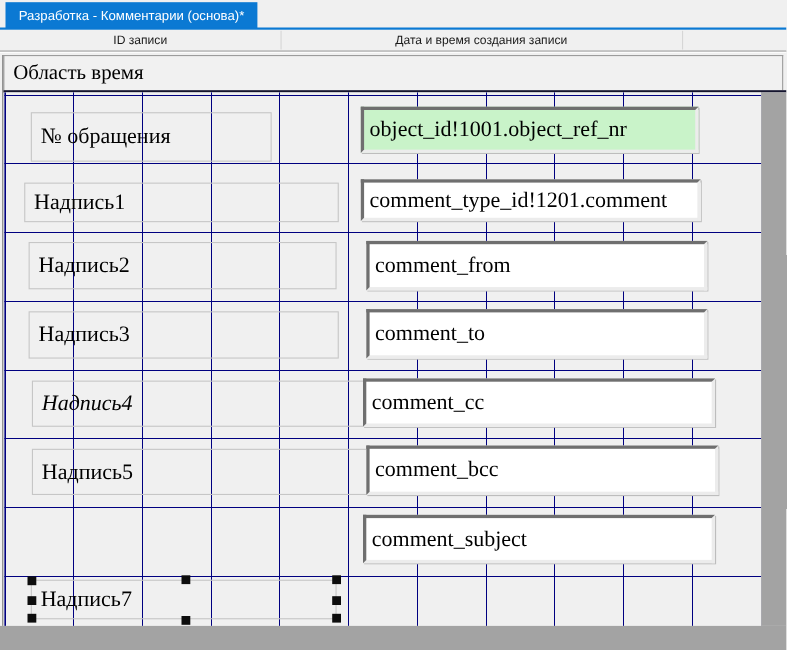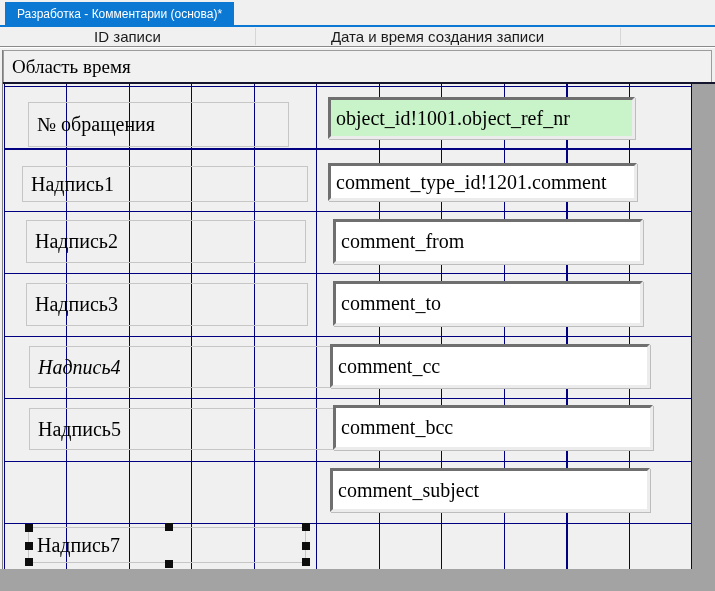--- a/index.html
+++ b/index.html
@@ -12,21 +12,21 @@
     position:absolute; left:5px; top:2px; height:23px; padding:12px 12px;
     background:#0b79d3; color:#ffffff; font-size:12px;
     display:flex; align-items:center; white-space:nowrap;
   }
   .tab-underline { position:absolute; left:0; top:25px; width:715px; height:2px; background:#0b79d3; }
 
   
   .colheader { position:absolute; left:0; top:27px; width:715px; height:19px; }
   .colcell {
     position:absolute; top:0; height:19px; display:flex; align-items:center; justify-content:center;
-    font-size:15px; color:#1a1a1a; white-space:nowrap;
+    font-size:11px; color:#1a1a1a; white-space:nowrap;
   }
   .colsep { position:absolute; top:1px; width:1px; height:17px; background:#d6d6d6; }
   .groove-dark  { position:absolute; left:0; top:46px; width:715px; height:1px; background:#8a8a8a; }
   .groove-light { position:absolute; left:0; top:47px; width:715px; height:1px; background:#ffffff; }
 
   
   .band {
     position:absolute; left:3px; top:50px; width:709px; height:32px;
     background:#f1f1f1; border:1px solid #9c9c9c; border-bottom:none;
     display:flex; align-items:center; padding-left:8px;
@@ -88,21 +88,21 @@
   <div class="groove-light"></div>
 
   <div class="band">
     <span>Область время</span>
   </div>
   <div class="band-bottomline"></div>
   <div class="outer-left-line"></div>
 
   <div class="canvas">
 
-    <div class="lbl" style="left:24px; top:18px;  width:261px; height:45px;">№ обращения</div>
+    <div class="lbl" style="left:24px; top:18px;  width:219px; height:45px;">№ обращения</div>
     <div class="fld" style="left:324px; top:13px; width:307px; height:42px;;background:#c9f3c9">object_id!1001.object_ref_nr</div>
 
     <div class="lbl" style="left:18px; top:82px;  width:286px; height:36px;">Надпись1</div>
     <div class="fld" style="left:324px; top:79px; width:309px; height:38px;">comment_type_id!1201.comment</div>
 
     <div class="lbl" style="left:22px; top:136px;  width:280px; height:43px;">Надпись2</div>
     <div class="fld" style="left:329px; top:135px; width:310px; height:45px;">comment_from</div>
 
     <div class="lbl" style="left:22px; top:199px;  width:282px; height:43px;">Надпись3</div>
     <div class="fld" style="left:329px; top:197px; width:310px; height:45px;">comment_to</div>

